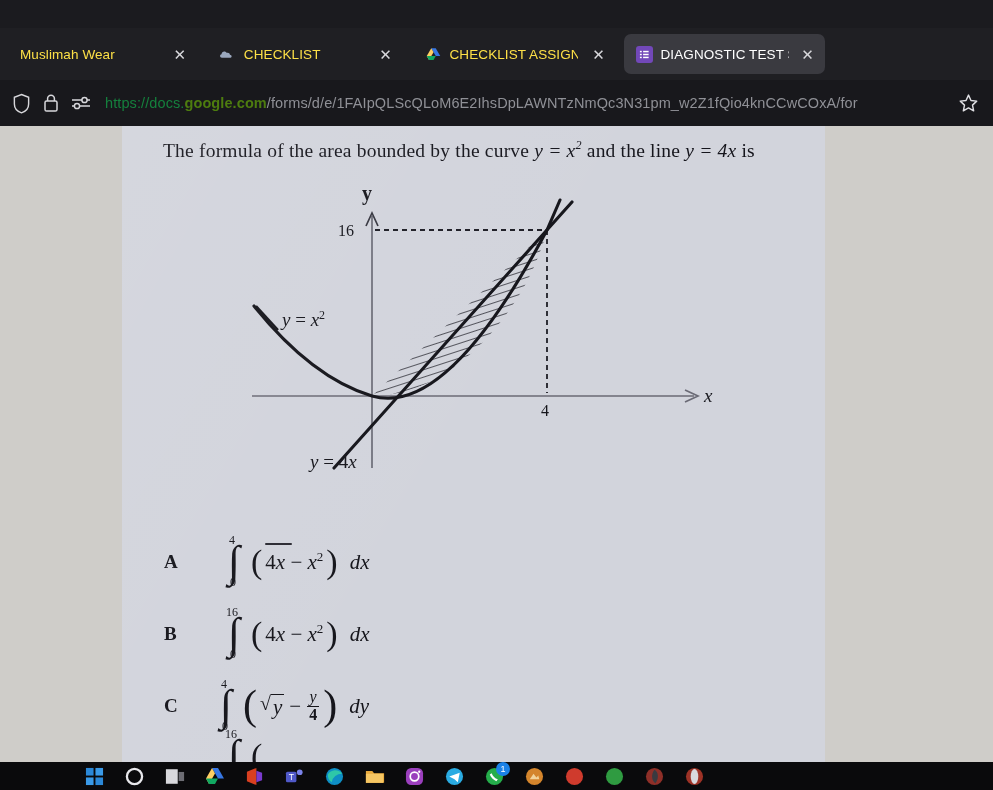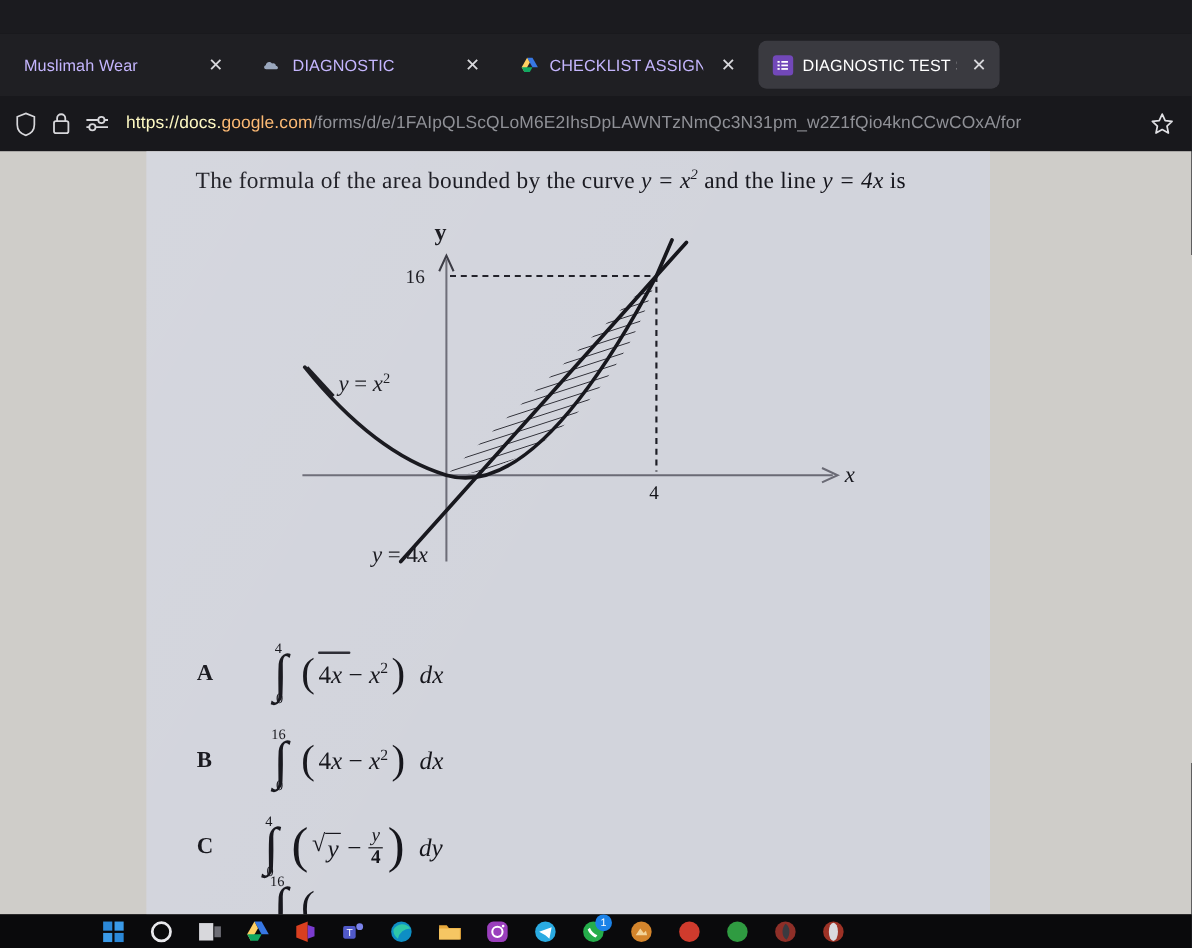--- a/index.html
+++ b/index.html
@@ -52,21 +52,21 @@
   .tab.active { background: #3a3a40; }
 
   .tab-favicon {
     width: 17px; height: 17px;
     flex: 0 0 auto;
     display: flex; align-items: center; justify-content: center;
     border-radius: 3px;
   }
 
   .tab-title {
-    color: #c4b5fd;
+    color: #fde047;
     font-size: 13.5px;
     letter-spacing: 0.1px;
     white-space: nowrap;
     overflow: hidden;
     max-width: 128px;
     text-overflow: clip;
   }
   .tab.tab-0 .tab-title { max-width: 128px; }
   .tab.active .tab-title { color: #ffffff; }
 
@@ -97,22 +97,22 @@
 
   .url-text {
     flex: 1 1 auto;
     font-size: 14.5px;
     color: #8f9096;
     white-space: nowrap;
     overflow: hidden;
     letter-spacing: 0.1px;
     margin-left: 2px;
   }
-  .url-text .host { color: #fdba74; font-weight: normal; }
-  .url-text .scheme { color: #fef9c3; }
+  .url-text .host { color: #4d7c0f; font-weight: bold; }
+  .url-text .scheme { color: #15803d; }
 
   .star-btn {
     flex: 0 0 auto;
     width: 26px; height: 26px;
     display: flex; align-items: center; justify-content: center;
   }
 
   
   .page {
     position: absolute;
@@ -304,21 +304,21 @@
       <span class="tab-title">Muslimah Wear</span>
       <span class="tab-close" style="margin-left:46px;">✕</span>
     </div>
 
     <div class="tab tab-1" style="margin-left:10px;">
       <span class="tab-favicon">
         <svg width="15" height="15" viewBox="0 0 16 16">
           <path d="M2 11.4c-1.1 0-1.9-.8-1.9-1.8 0-.9.6-1.6 1.5-1.8.1-1.6 1.4-2.9 3-2.9 1.1 0 2.1.6 2.6 1.5.3-.2.7-.3 1.1-.3 1.2 0 2.2.9 2.3 2.1 1 .1 1.8.9 1.8 1.9 0 1-.9 1.3-2 1.3H2z" fill="#9aa7bd"></path>
         </svg>
       </span>
-      <span class="tab-title">DIAGNOSTIC</span>
+      <span class="tab-title">CHECKLIST</span>
       <span class="tab-close" style="margin-left:46px;">✕</span>
     </div>
 
     <div class="tab tab-2" style="margin-left:10px;">
       <span class="tab-favicon">
         <svg width="15" height="15" viewBox="0 0 16 16">
           <path d="M5.6 1.3h4.8l4.8 8.4h-4.8z" fill="#3777e3"></path>
           <path d="M5.6 1.3L0.8 9.7l2.4 4.2 4.8-8.4z" fill="#ffcf63"></path>
           <path d="M0.8 9.7h9.6l-2.4 4.2H3.2z" fill="#11a861"></path>
         </svg>

